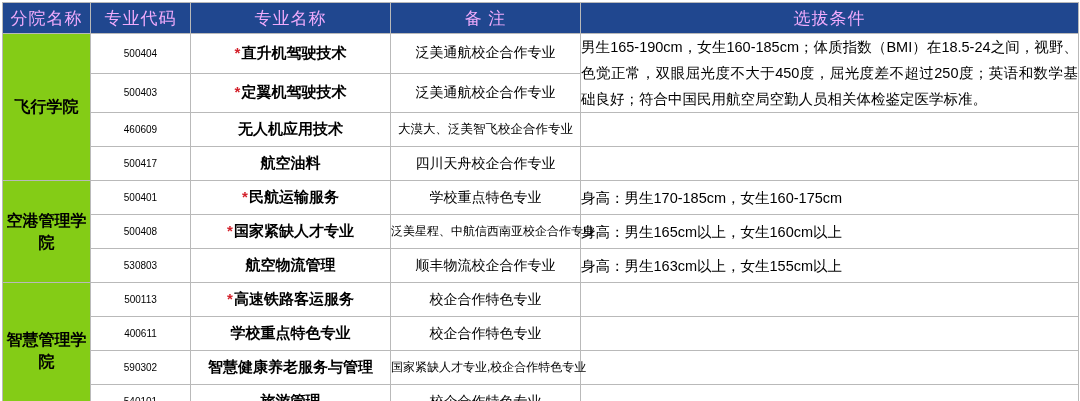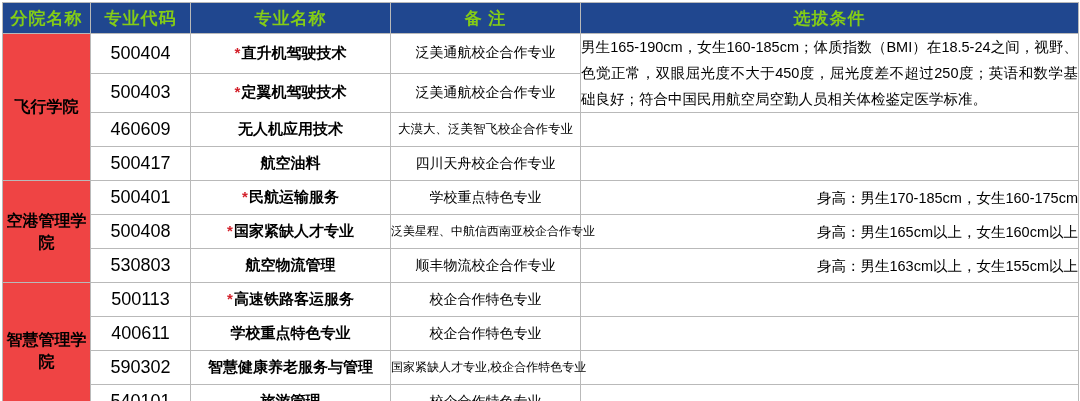--- a/index.html
+++ b/index.html
@@ -25,41 +25,41 @@
     margin: 2px 0 0 2px;
   }
   table.major-table td, table.major-table th {
     border: 1px solid #b9b9b9;
     padding: 0;
     vertical-align: middle;
     text-align: center;
   }
   thead th {
     background: #20478f;
-    color: #84cc16;
+    color: #f0abfc;
     font-size: 17px;
-    font-weight: bold;
+    font-weight: normal;
     height: 30px;
     letter-spacing: 1px;
     border: 1px solid #20478f;
   }
   .col-dept   { width: 88px; }
   .col-code   { width: 100px; }
   .col-name   { width: 200px; }
   .col-remark { width: 190px; }
   .col-cond   { width: 498px; }
 
   td.dept-cell {
     font-size: 16px;
     font-weight: bold;
     line-height: 22px;
-    background: #ef4444;
+    background: #84cc16;
   }
   td.code-cell {
-    font-size: 18px;
+    font-size: 10px;
     height: 33px;
     margin-top: 12px;
   }
   td.name-cell {
     font-size: 15px;
     font-weight: bold;
     white-space: nowrap;
   }
   td.name-cell .star {
     color: #d3202a;
@@ -76,21 +76,21 @@
   td.remark-cell.small2 {
     font-size: 12.5px;
   }
   td.cond-cell {
     font-size: 14.5px;
     text-align: left;
     padding: 4px 10px 4px 10px;
     line-height: 26px;
   }
   td.cond-cell.centered {
-    text-align: right;
+    text-align: left;
     padding-left: 0;
     padding-right: 0;
   }
   td.cond-cell.block {
     text-align: justify;
     text-justify: inter-ideograph;
   }
   td.empty-cell {
     background: #ffffff;
   }

